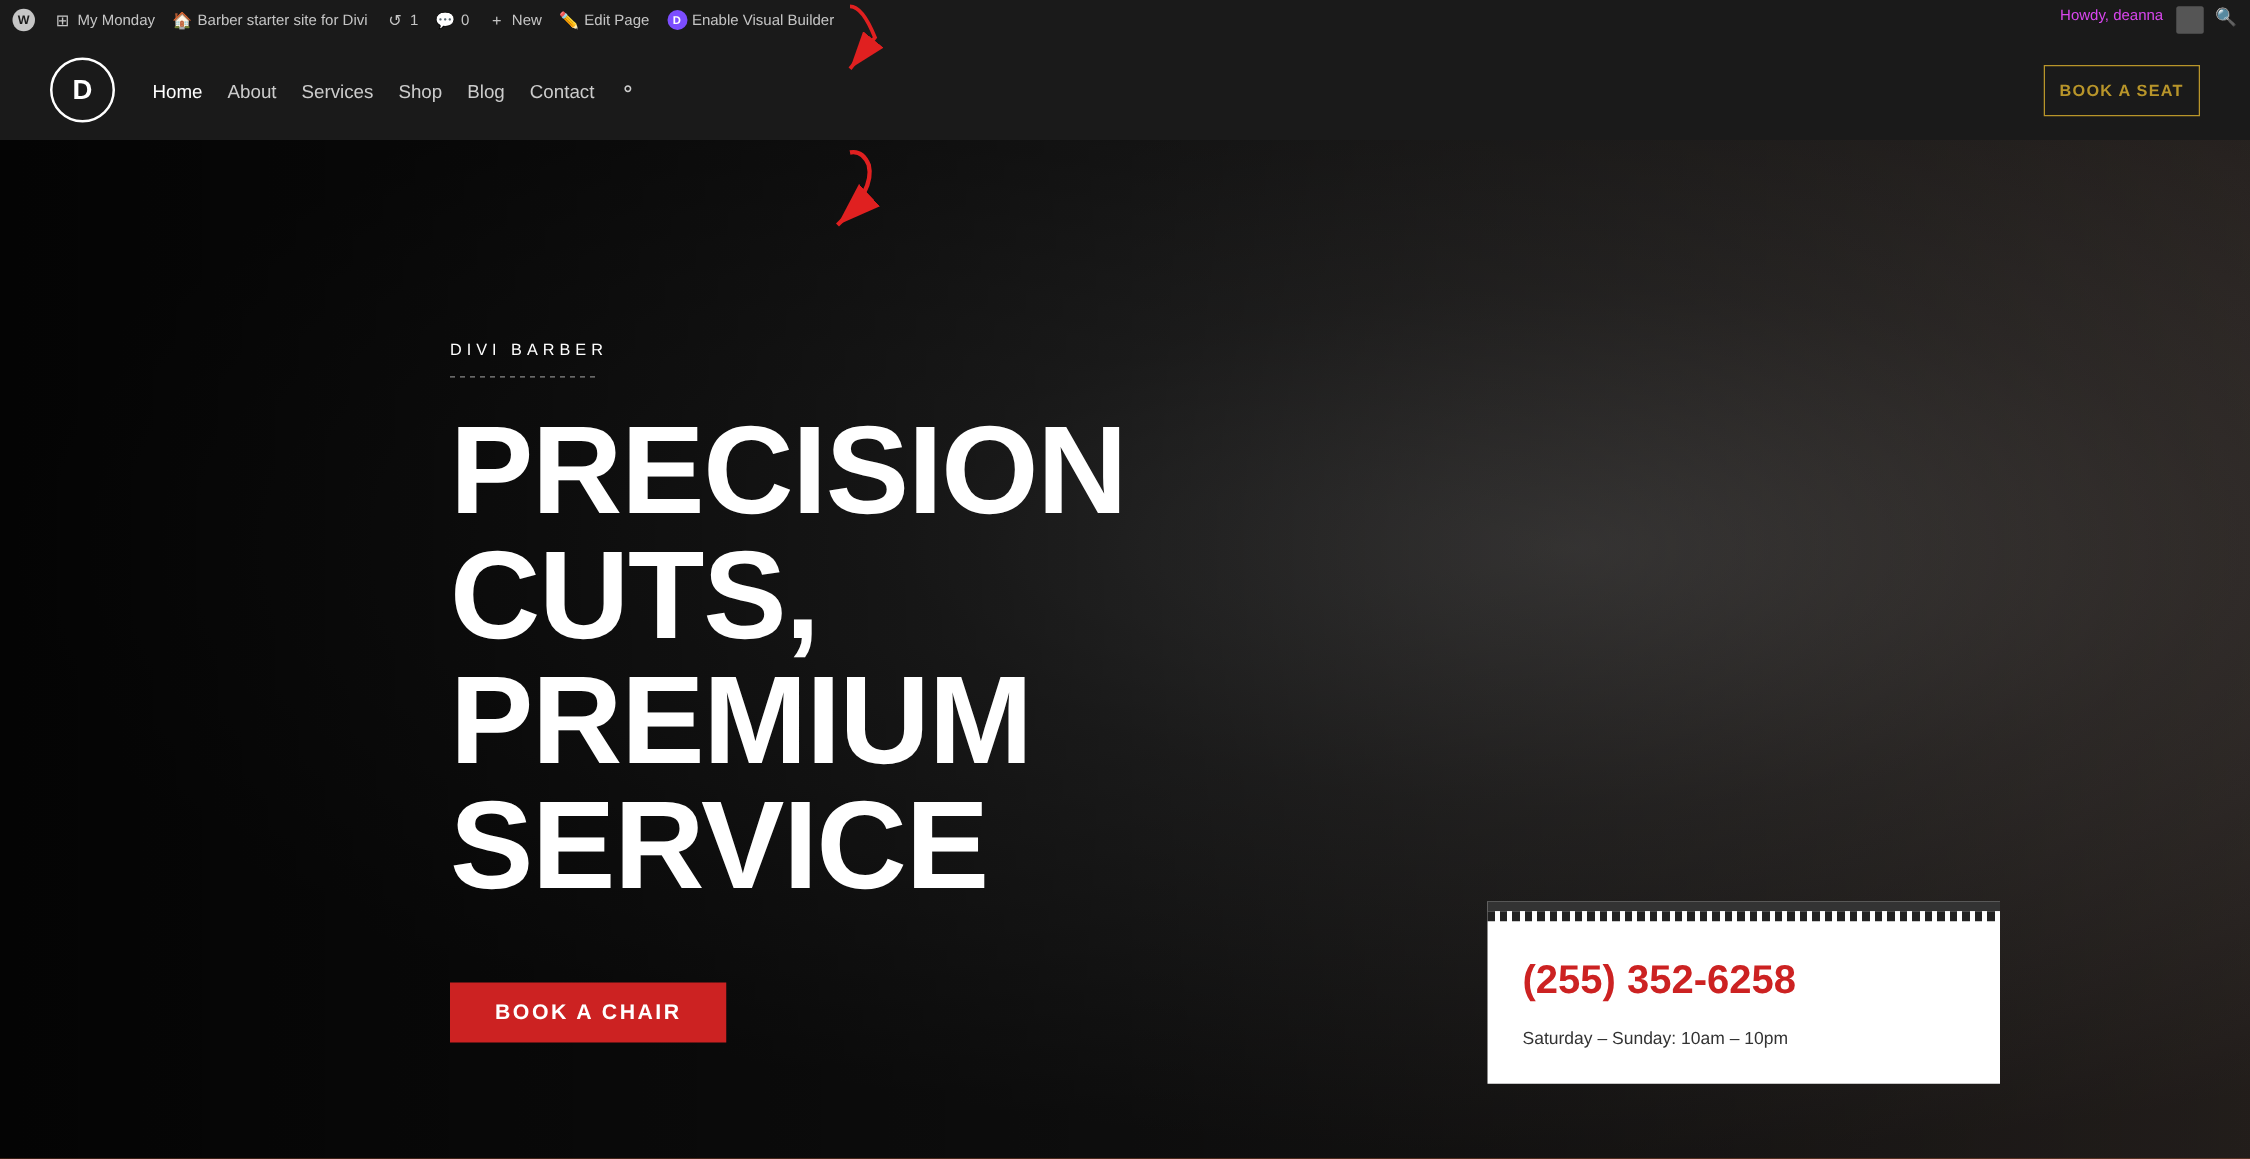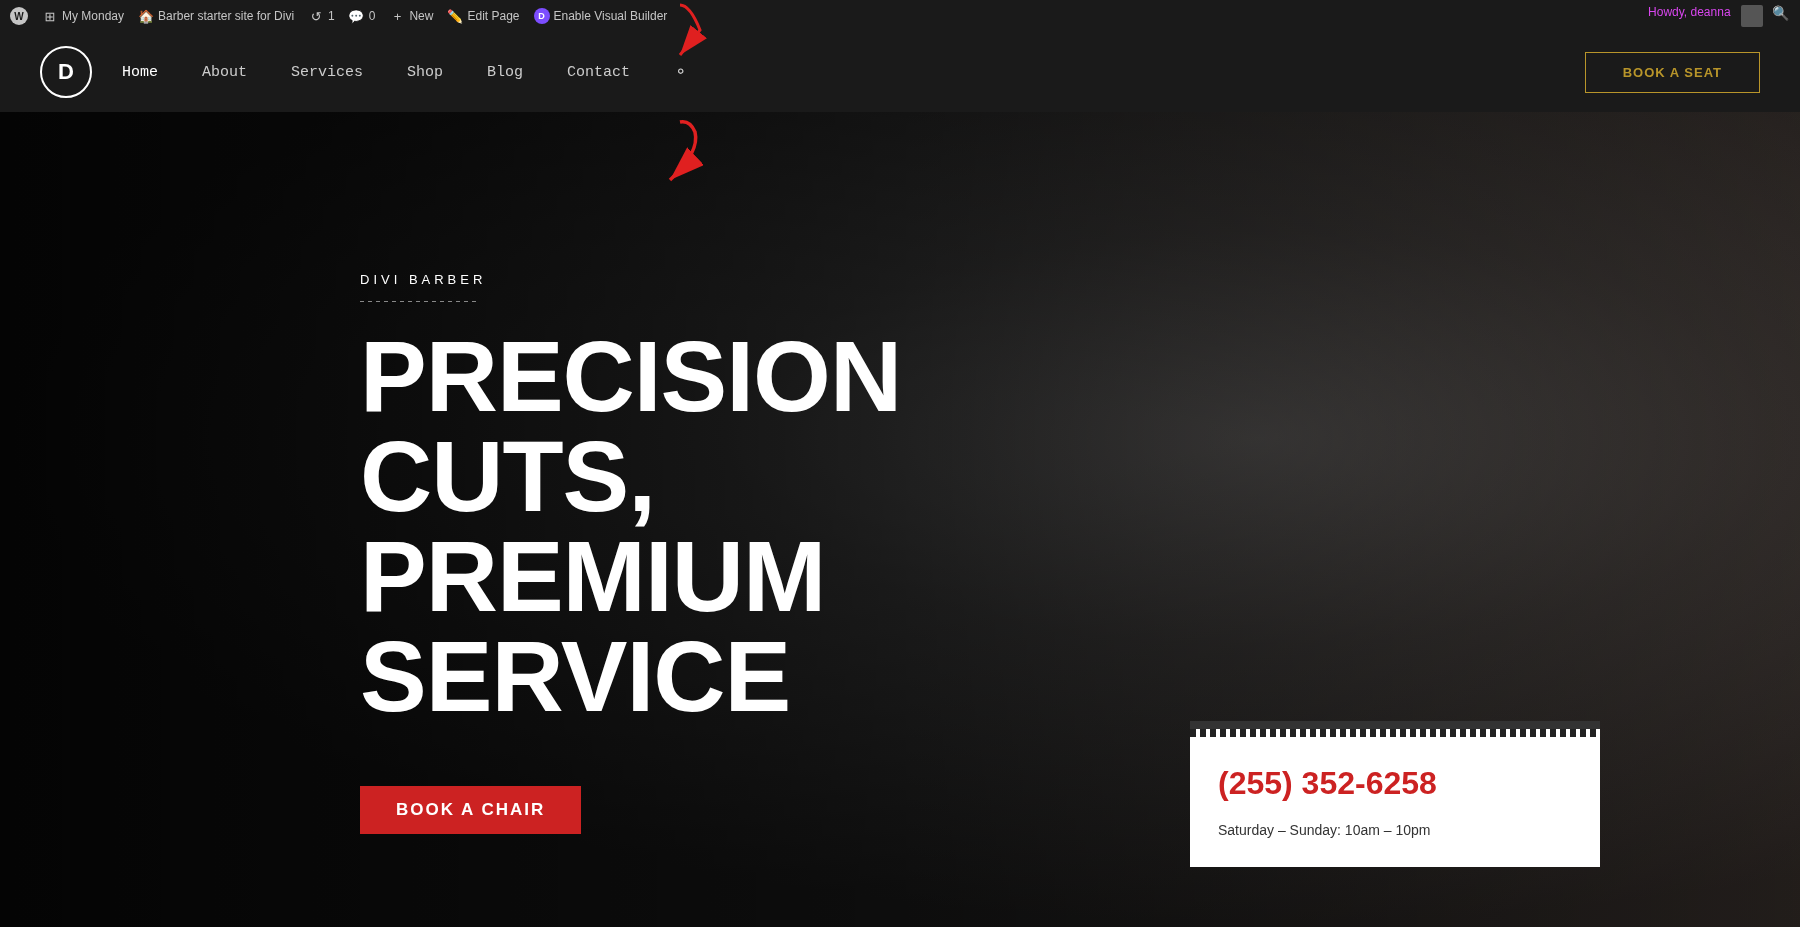--- a/index.html
+++ b/index.html
@@ -101,42 +101,41 @@
       align-items: center;
       justify-content: center;
       color: #fff;
       font-size: 22px;
       font-weight: bold;
       margin-right: 30px;
       flex-shrink: 0;
     }
     .main-nav {
       display: flex;
-      align-items: center;
-      gap: 44px;
+      align-items: flex-end;
+      gap: 20px;
       flex: 1;
-      font-family: Liberation Mono, monospace;
     }
     .nav-link {
       color: #ccc;
       text-decoration: none;
       font-size: 15px;
       cursor: pointer;
     }
     .nav-link.active { color: #fff; }
     .nav-search-icon {
       color: #ccc;
       font-size: 16px;
       cursor: pointer;
     }
     .book-seat-btn {
       border: 1px solid #b8952a;
       color: #b8952a;
       background: transparent;
-      padding: 12px 37px;
+      padding: 12px 12px;
       font-size: 13px;
       font-weight: bold;
       letter-spacing: 1px;
       cursor: pointer;
       text-transform: uppercase;
     }
 
     
     #hero {
       position: relative;

